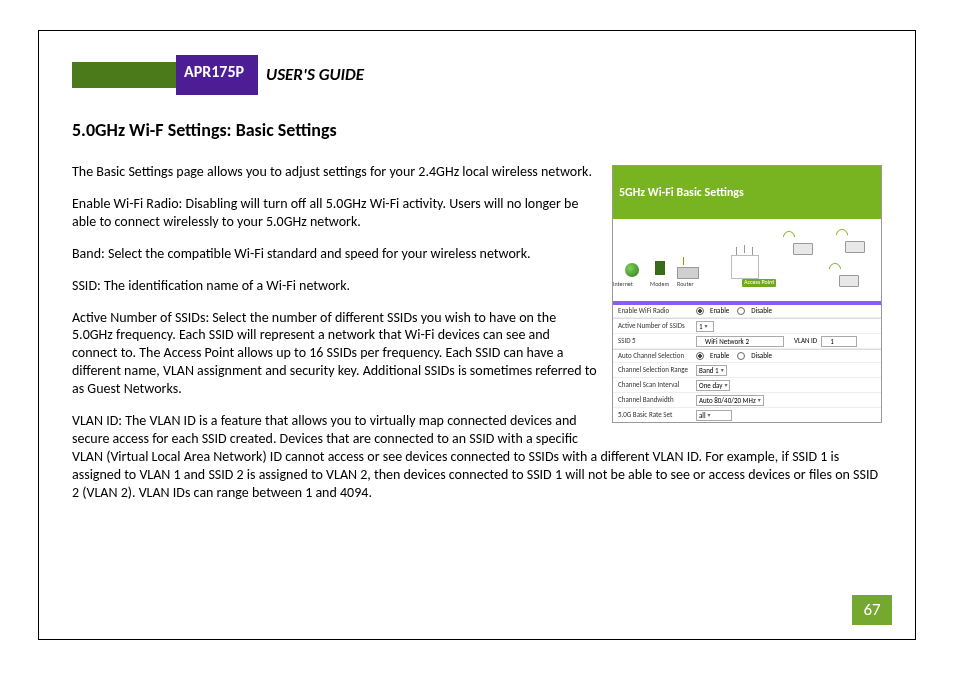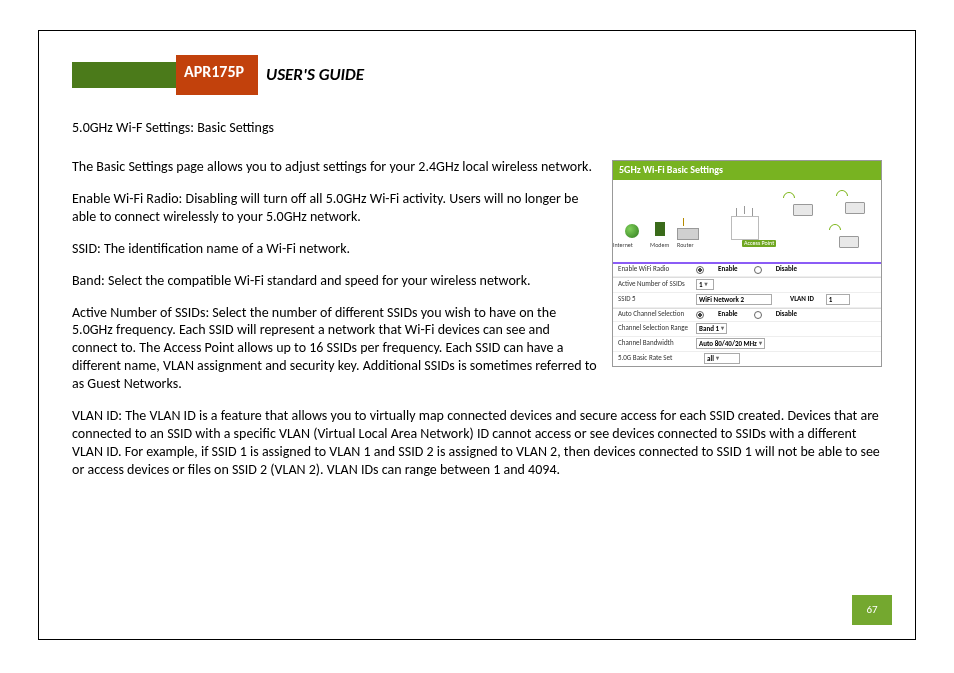--- a/index.html
+++ b/index.html
@@ -37,101 +37,100 @@
     height: 25px;
   }
   .hdr-green {
     width: 104px;
     height: 26px;
     background: #4b7a1a;
   }
   .hdr-model {
     height: 36px;
     padding: 4px 14px 0 8px;
-    background: #c2410c;
+    background: #4c1d95;
     color: #fff;
     font-weight: 700;
     font-size: 16px;
     line-height: 26px;
   }
   .hdr-title {
     font-weight: 700;
     font-size: 17px;
     margin-left: 8px;
     font-style: italic;
   }
   .section-title {
-    font-weight: 400;
-    font-size: 14px;
+    font-weight: 700;
+    font-size: 18px;
     margin-top: 32px;
   }
   .body-area {
     margin-top: 22px;
     font-size: 14px;
     line-height: 1.28;
   }
   .float-fig {
     float: right;
     width: 268px;
     margin: 2px 0 8px 14px;
     border: 1px solid #999;
     background: #fff;
     font-size: 7px;
   }
   .fig-title {
     background: #78b321;
     color: #fff;
     font-weight: 700;
-    font-size: 10px;
-    padding: 3px 6px;
+    font-size: 12px;
+    padding: 19px 6px;
   }
   .fig-diagram {
     height: 82px;
     position: relative;
   }
   .fig-table {
-    border-top: 2px solid #8b5cf6;
+    border-top: 4px solid #8b5cf6;
   }
   .fig-divider {
     border-top: 1px solid #ddd;
     margin: 0;
   }
   .frow {
     display: flex;
     align-items: center;
     padding: 1.5px 5px;
     border-bottom: 1px solid #eee;
   }
   .frow:last-child { border-bottom: none; }
   .flabel {
     width: 78px;
     color: #333;
   }
   .fval {
     flex: 1;
     display: flex;
     align-items: center;
-    gap: 12px;
-    font-weight: bold;
+    gap: 4px;
   }
   .fsel {
     border: 1px solid #aaa;
     padding: 0 2px;
     font-size: 7px;
     height: 9px;
     line-height: 9px;
     display: inline-flex;
     align-items: center;
   }
   .fsel::after { content: " \25BE"; font-size: 6px; color: #666; margin-left: 2px; }
   .finput {
     border: 1px solid #aaa;
     height: 9px;
     line-height: 9px;
-    padding: 0 2px;
+    padding: 0 8px;
     width: 70px;
   }
   .fradio::before {
     content: "";
     display: inline-block;
     width: 6px; height: 6px;
     border: 1px solid #666;
     border-radius: 50%;
     margin-right: 2px;
     vertical-align: middle;
@@ -143,21 +142,21 @@
 
   
   .pagenum {
     position: absolute;
     right: 62px;
     bottom: 48px;
     width: 40px;
     height: 30px;
     background: #74a82f;
     color: #fff;
-    font-size: 11px;
+    font-size: 17px;
     line-height: 30px;
     text-align: center;
   }
 
   
   .wifi-arc {
     width: 10px; height: 10px;
     border: 1.5px solid #7cb518;
     border-left-color: transparent;
     border-bottom-color: transparent;
@@ -295,37 +294,43 @@
             <span>Disable</span>
           </div>
         </div>
         <div class="frow">
           <div class="flabel">Channel Selection Range</div>
           <div class="fval">
               <span class="fsel">Band 1</span>
             </div>
         </div>
         <div class="frow">
+          <div class="flabel">Channel Scan Interval</div>
+          <div class="fval">
+              <span class="fsel">One day</span>
+            </div>
+        </div>
+        <div class="frow">
           <div class="flabel">Channel Bandwidth</div>
           <div class="fval">
               <span class="fsel">Auto 80/40/20 MHz</span>
             </div>
         </div>
         <div class="frow">
           <div class="flabel">5.0G Basic Rate Set</div>
           <div class="fval">
-              <span class="fsel" style="min-width:30px;margin-left:8px;">all</span>
+              <span class="fsel" style="min-width:30px;">all</span>
             </div>
         </div>
       </div>
     </div>
 
     <p class="para">The Basic Settings page allows you to adjust settings for your 2.4GHz local wireless network.</p>
     <p class="para">Enable Wi-Fi Radio: Disabling will turn off all 5.0GHz Wi-Fi activity.  Users will no longer be able to connect wirelessly to your 5.0GHz network.</p>
+    <p class="para">Band: Select the compatible Wi-Fi standard and speed for your wireless network.</p>
     <p class="para">SSID: The identification name of a Wi-Fi network.</p>
-    <p class="para">Band: Select the compatible Wi-Fi standard and speed for your wireless network.</p>
     <p class="para">Active Number of SSIDs: Select the number of different SSIDs you wish to have on the 5.0GHz frequency.  Each SSID will represent a network that Wi-Fi devices can see and connect to.  The Access Point allows up to 16 SSIDs per frequency.  Each SSID can have a different name, VLAN assignment and security key.  Additional SSIDs is sometimes referred to as Guest Networks.</p>
     <p class="para">VLAN ID: The VLAN ID is a feature that allows you to virtually map connected devices and secure access for each SSID created.  Devices that are connected to an SSID with a specific VLAN (Virtual Local Area Network) ID cannot access or see devices connected to SSIDs with a different VLAN ID.  For example, if SSID 1 is assigned to VLAN 1 and SSID 2 is assigned to VLAN 2, then devices connected to SSID 1 will not be able to see or access devices or files on SSID 2 (VLAN 2).  VLAN IDs can range between 1 and 4094.</p>
 
   </div>
 </div>
 
 <div class="pagenum">67</div>
 
 </body></html>

